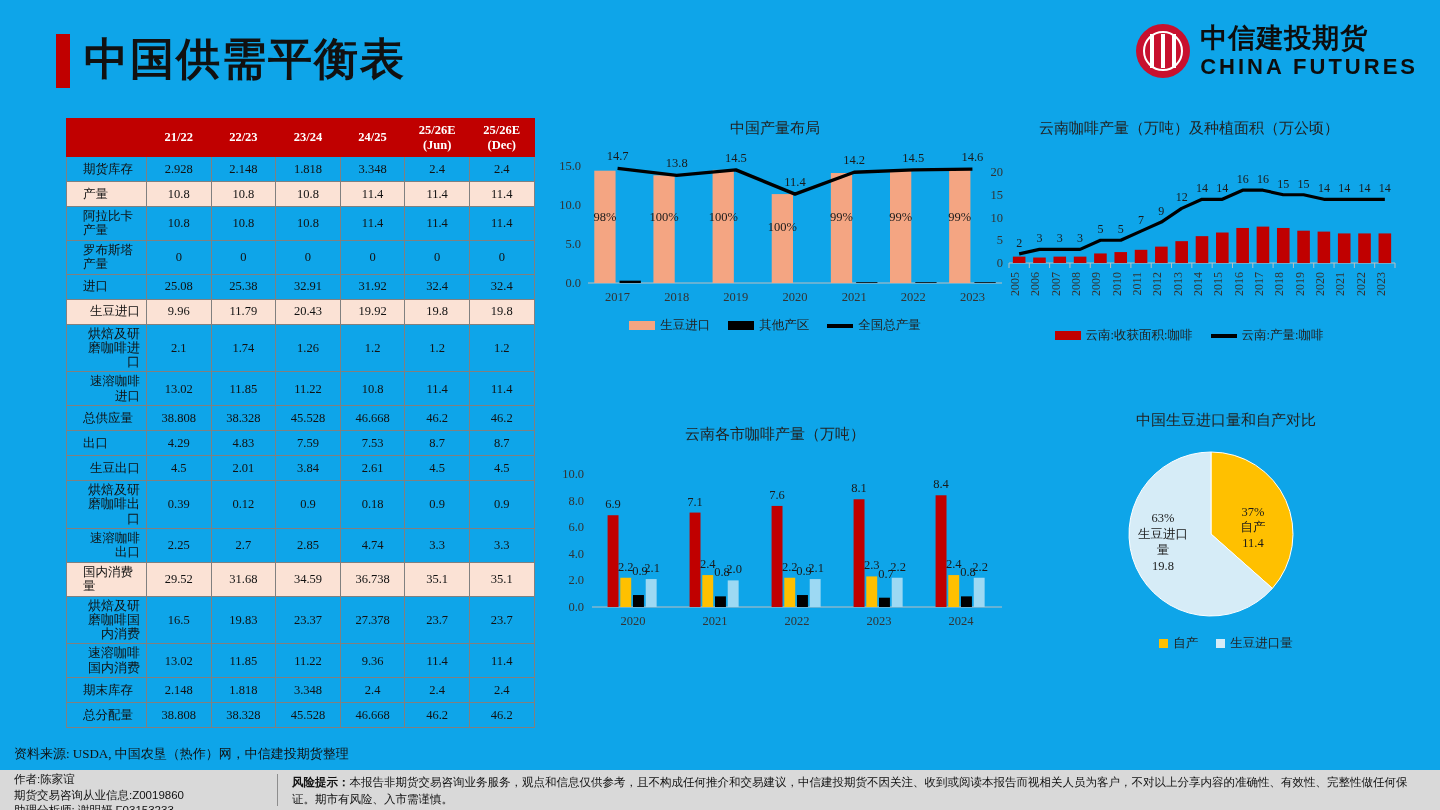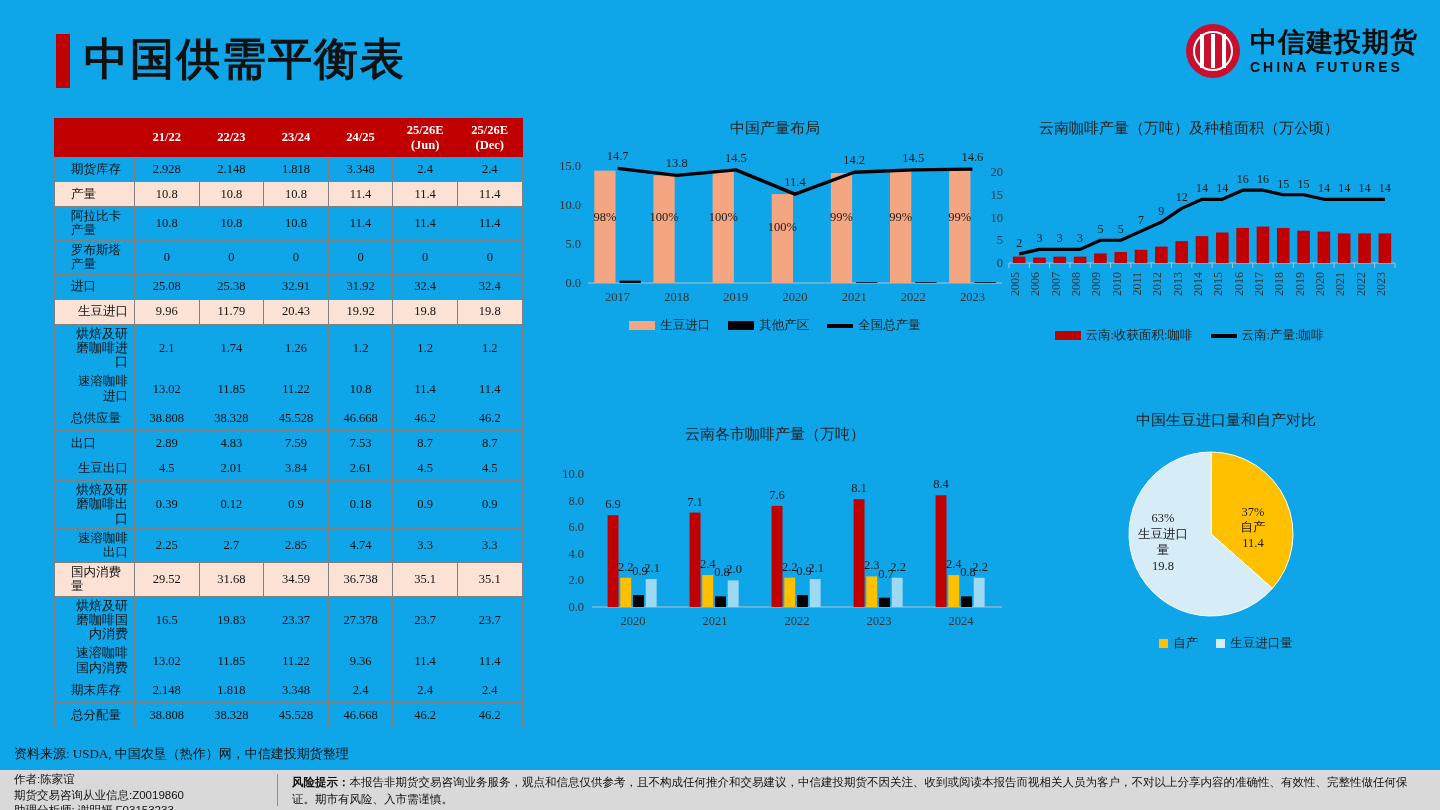--- a/index.html
+++ b/index.html
@@ -40,31 +40,32 @@
       linear-gradient(#fff,#fff) 11px 0/4px 34px no-repeat,
       linear-gradient(#fff,#fff) 22px 0/4px 34px no-repeat;
   }
   .logo-text { display:flex; flex-direction:column; line-height:1; }
   .logo-cn {
     font-family:"Liberation Sans","DejaVu Sans",sans-serif;
     font-weight:bold; font-size:27px; color:#0d0d0d; letter-spacing:1px;
   }
   .logo-en {
     font-family:"Liberation Sans","DejaVu Sans",sans-serif;
-    font-weight:bold; font-size:14px; color:#0d0d0d; letter-spacing:3px;
+    font-weight:bold; font-size:22px; color:#0d0d0d; letter-spacing:3px;
     margin-top:4px;
   }
 
   
   .tbl-wrap { position:absolute; left:54px; top:118px; width:468px; }
   table.balance {
     border-collapse:collapse; width:468px;
     font-family:"Liberation Serif","DejaVu Serif",serif;
     font-size:12.5px; color:#111;
     table-layout:fixed;
+    margin-left:12px;
   }
   table.balance th, table.balance td {
     border:1px solid #808080;
     padding:2px 3px;
     text-align:center;
     vertical-align:middle;
     height:25px;
     line-height:1.15;
   }
   table.balance thead th {
@@ -252,21 +253,21 @@
             <td class="lbl">总供应量</td>
             <td>38.808</td>
             <td>38.328</td>
             <td>45.528</td>
             <td>46.668</td>
             <td>46.2</td>
             <td>46.2</td>
           </tr>
           <tr>
             <td class="lbl">出口</td>
-            <td>2.89</td>
+            <td>4.29</td>
             <td>4.83</td>
             <td>7.59</td>
             <td>7.53</td>
             <td>8.7</td>
             <td>8.7</td>
           </tr>
           <tr>
             <td class="lbl sub">生豆出口</td>
             <td>4.5</td>
             <td>2.01</td>

